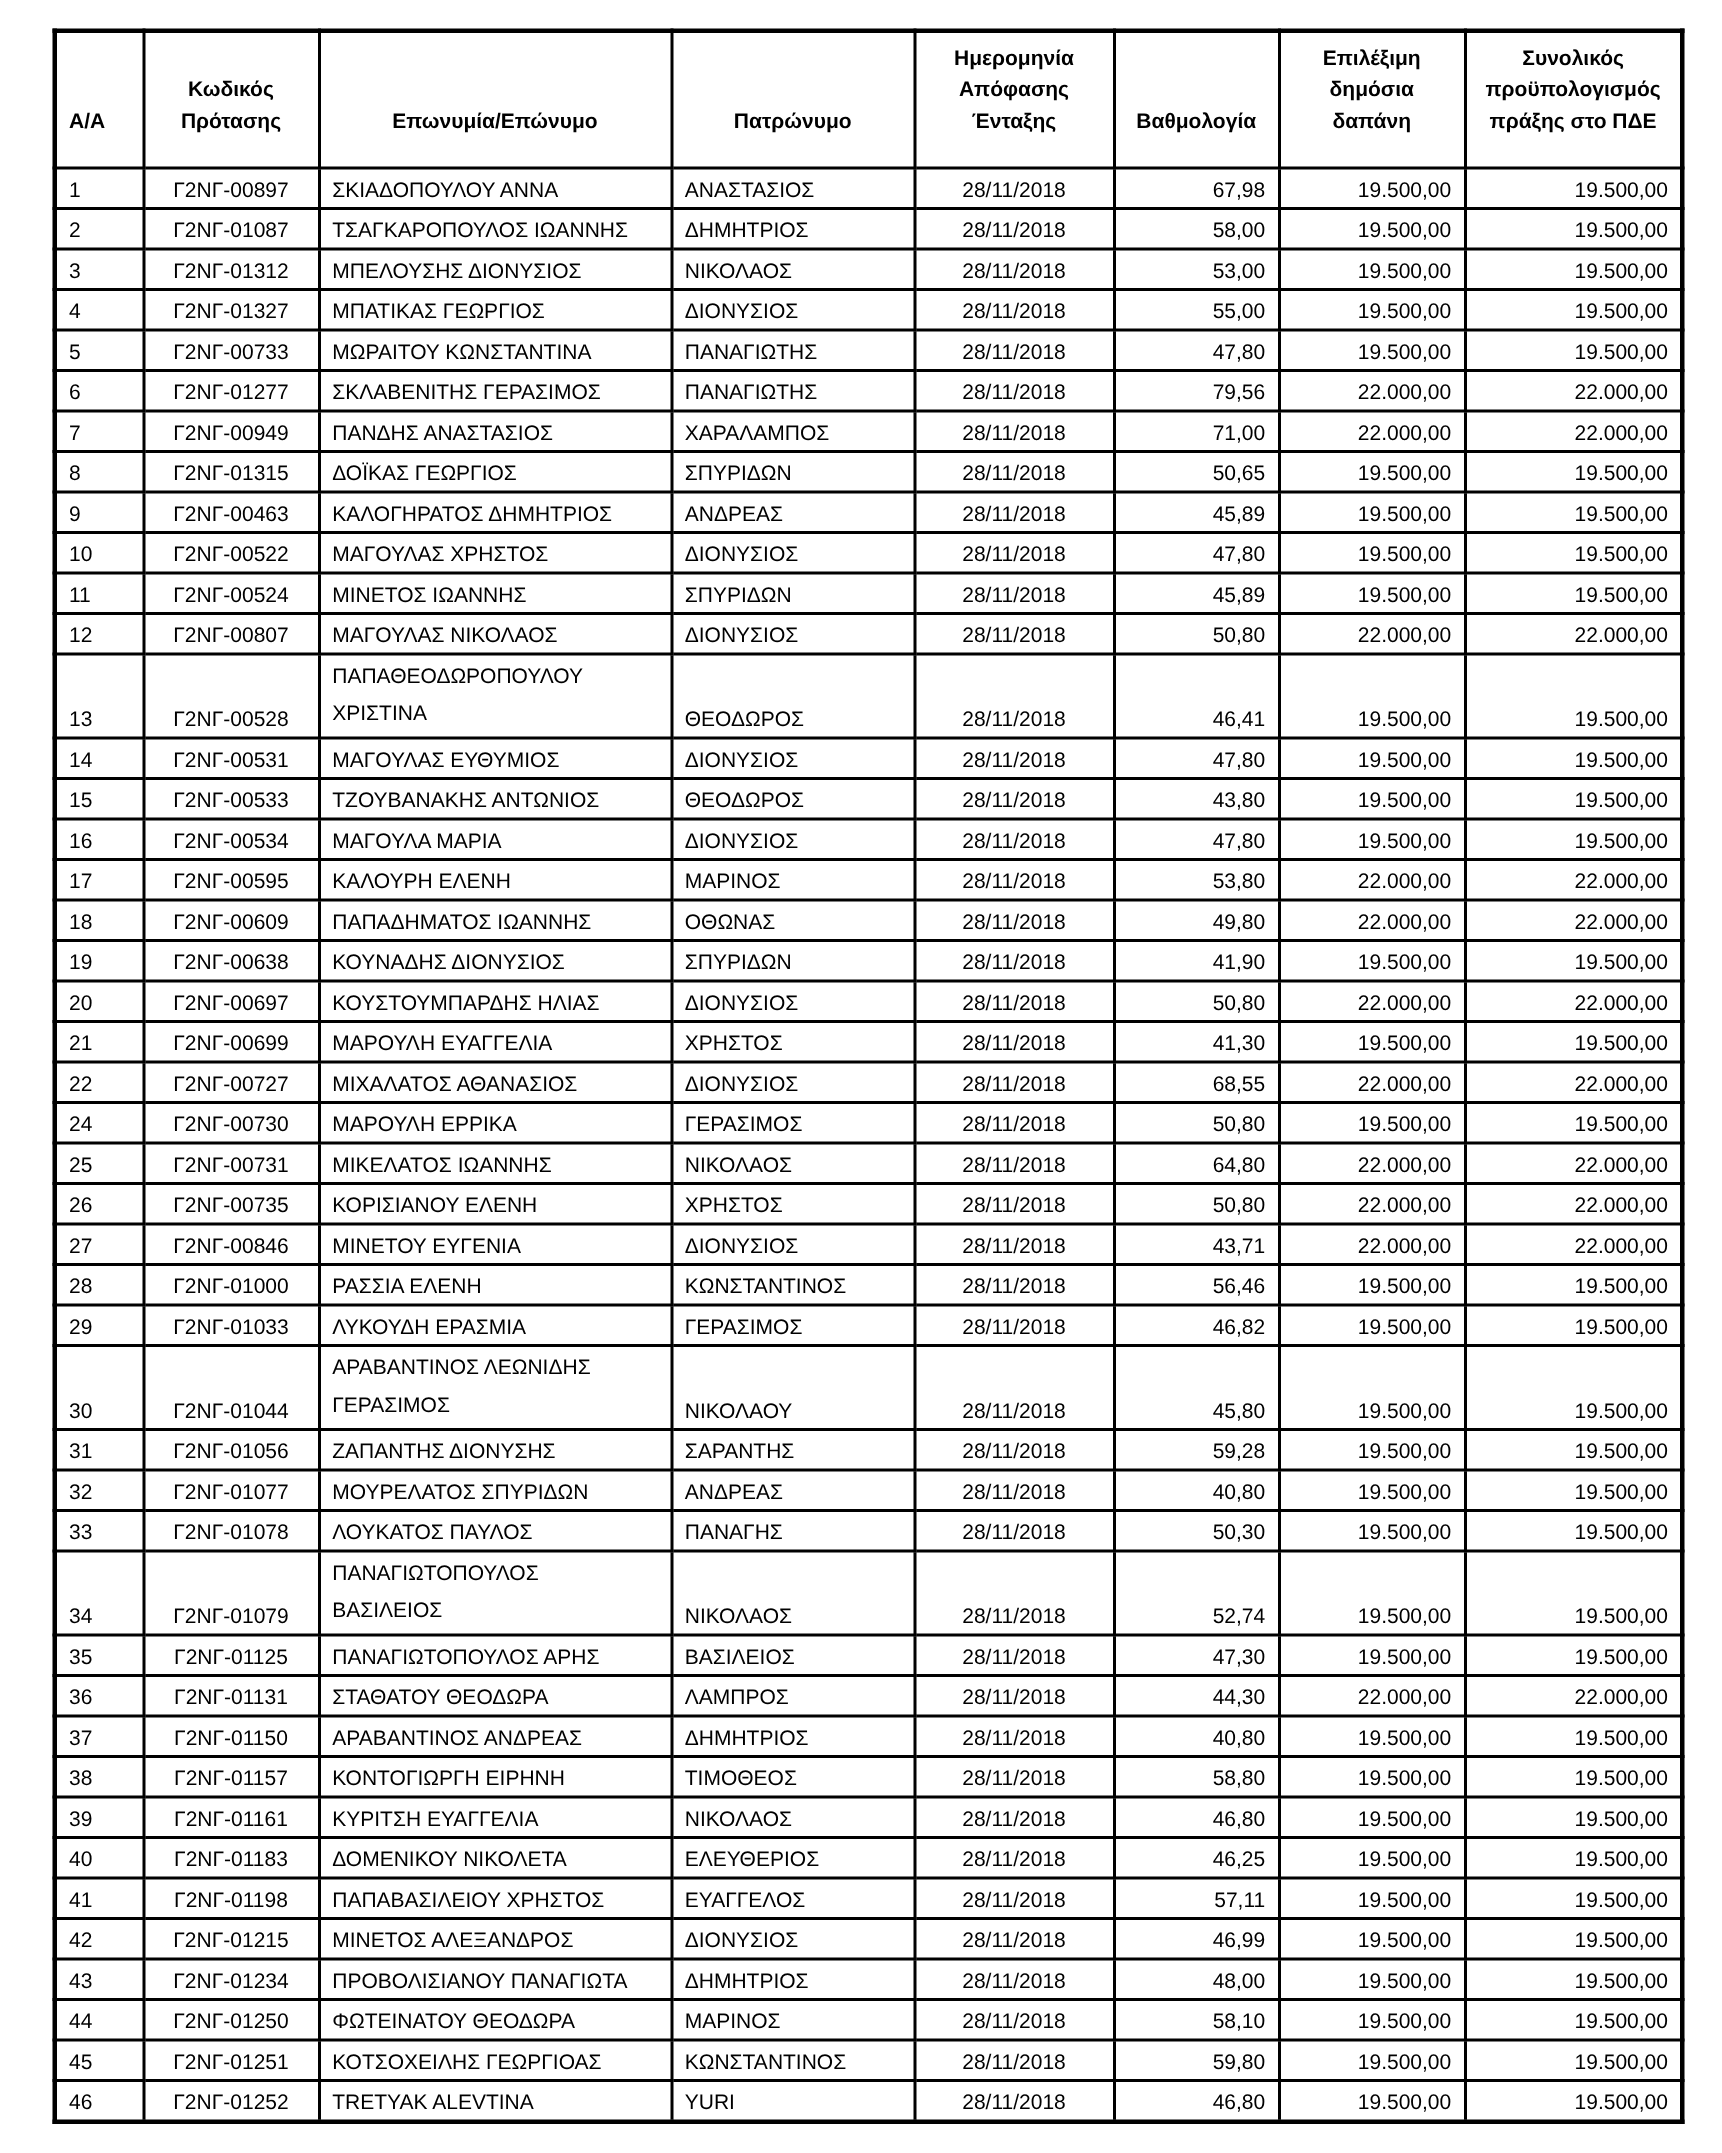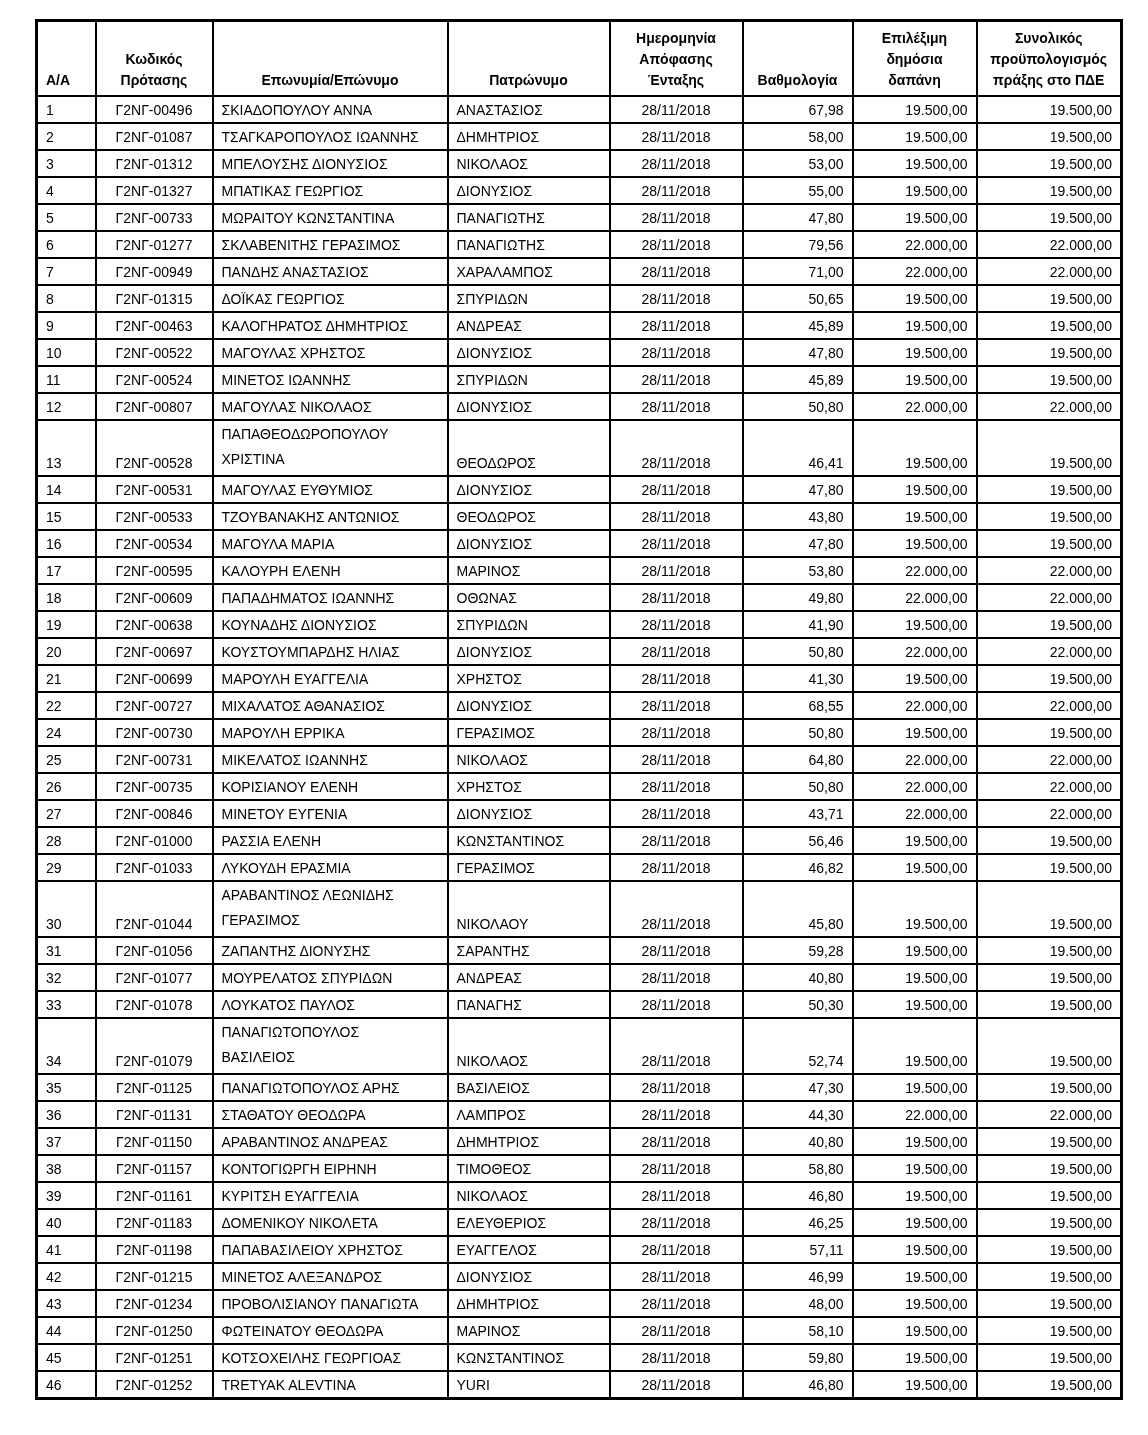--- a/index.html
+++ b/index.html
@@ -30,21 +30,21 @@
     overflow: hidden;
     vertical-align: bottom;
   }
   .grid thead th {
     font-weight: bold;
     text-align: center;
     vertical-align: bottom;
     white-space: pre-line;
     line-height: 21px;
     height: 68px;
-    padding-bottom: 4px;
+    padding-bottom: 20px;
   }
   .grid thead th.c-num { text-align: left; }
   .grid tbody tr { height: 27px; }
   .grid tbody tr.tall { height: 55px; }
   .c-num    { text-align: left; }
   .c-code   { text-align: center; }
   .c-name   { text-align: left; white-space: pre-line; margin-top: 44px; }
   tr.tall .c-name { line-height: 25px; }
   .c-father { text-align: left; }
   .c-date   { text-align: center; vertical-align: top; padding-top: 2px; }
@@ -80,21 +80,21 @@
 δημόσια
 δαπάνη</th>
         <th class="c-bud">Συνολικός
 προϋπολογισμός
 πράξης στο ΠΔΕ</th>
       </tr>
     </thead>
     <tbody id="table-body">
         <tr>
           <td class="c-num">1</td>
-          <td class="c-code">Γ2ΝΓ-00496</td>
+          <td class="c-code">Γ2ΝΓ-00897</td>
           <td class="c-name">ΣΚΙΑΔΟΠΟΥΛΟΥ ΑΝΝΑ</td>
           <td class="c-father">ΑΝΑΣΤΑΣΙΟΣ</td>
           <td class="c-date">28/11/2018</td>
           <td class="c-score">67,98</td>
           <td class="c-exp">19.500,00</td>
           <td class="c-bud">19.500,00</td>
         </tr>
         <tr>
           <td class="c-num">2</td>
           <td class="c-code">Γ2ΝΓ-01087</td>

